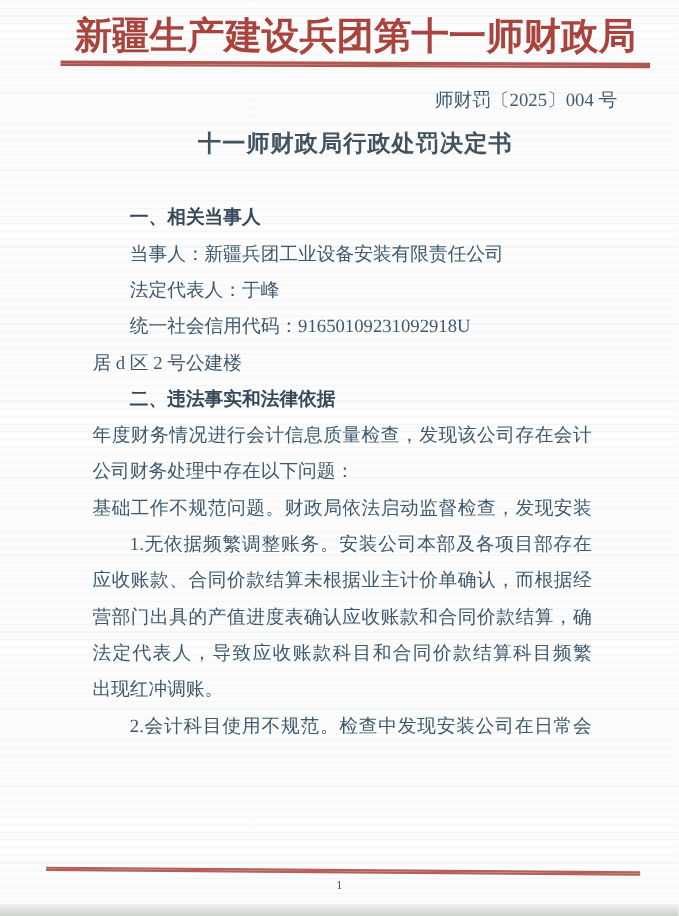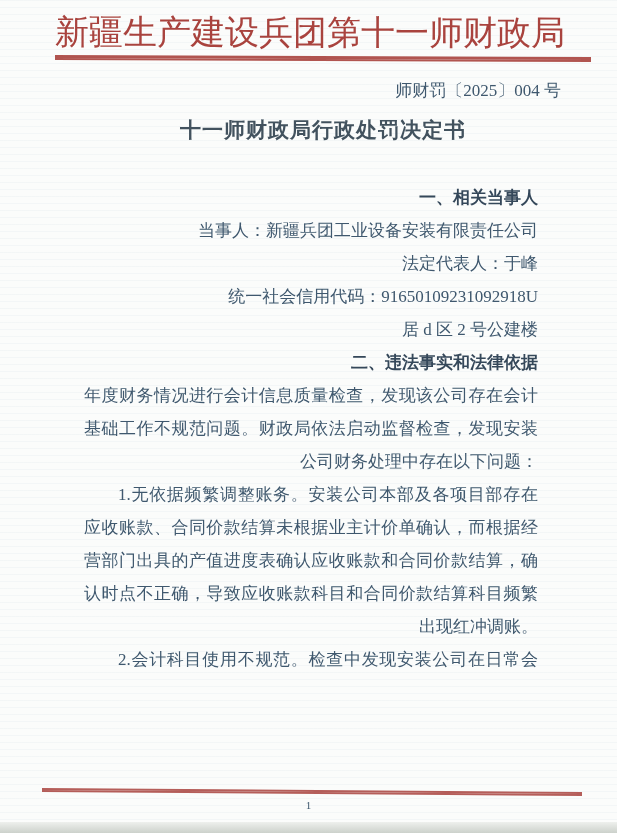--- a/index.html
+++ b/index.html
@@ -10,22 +10,23 @@
     background-color: #fbfcfb;
     background-image: repeating-linear-gradient(
       to bottom,
       rgba(186, 203, 216, 0.12) 0px, rgba(186, 203, 216, 0.12) 1px,
       transparent 1px, transparent 7px);
     font-family: "Liberation Serif", serif;
   }
   .agency {
     position: absolute;
     top: 10px; left: 55px; width: 536px;
+    text-align: center;
     font-family: "Liberation Serif", serif;
-    font-weight: 400;
+    font-weight: 700;
     font-size: 34px;
     letter-spacing: 0px;
     color: var(--red, #a9433e);
     transform: rotate(0.1deg);
   }
   .red-rule-top {
     position: absolute;
     top: 56px; left: 55px; width: 536px; height: 1px;
     border-top: 3px solid var(--red, #a9433e);
     border-bottom: 2px solid var(--red, #a9433e);
@@ -53,21 +54,21 @@
   .body-text {
     position: absolute;
     top: 181px; left: 84px; width: 454px;
     font-family: "Liberation Serif", serif;
   }
   .bline {
     height: 33px;
     line-height: 33px;
     font-size: 17px;
     color: var(--text, #3f586e);
-    text-align: right;
+    text-align: left;
   }
   .bline.ind { text-indent: 2em; }
   .bline.just { text-align: justify; text-align-last: justify; }
   .bline.bold {
     font-family: "Liberation Sans", sans-serif;
     font-weight: 700;
     font-size: 17px;
     color: var(--heading, #35485a);
   }
   .red-rule-bottom {
@@ -104,26 +105,26 @@
 <div class="doc-title">十一师财政局行政处罚决定书</div>
 
 <div class="body-text">
     <div class="bline bold ind">一、相关当事人</div>
     <div class="bline ind">当事人：新疆兵团工业设备安装有限责任公司</div>
     <div class="bline ind">法定代表人：于峰</div>
     <div class="bline ind">统一社会信用代码：91650109231092918U</div>
     <div class="bline">居 d 区 2 号公建楼</div>
     <div class="bline bold ind">二、违法事实和法律依据</div>
     <div class="bline just">年度财务情况进行会计信息质量检查，发现该公司存在会计</div>
+    <div class="bline">公司财务处理中存在以下问题：</div>
     <div class="bline just">基础工作不规范问题。财政局依法启动监督检查，发现安装</div>
-    <div class="bline">公司财务处理中存在以下问题：</div>
     <div class="bline ind just">1.无依据频繁调整账务。安装公司本部及各项目部存在</div>
     <div class="bline just">应收账款、合同价款结算未根据业主计价单确认，而根据经</div>
     <div class="bline just">营部门出具的产值进度表确认应收账款和合同价款结算，确</div>
-    <div class="bline just">认时点不正确，导致应收账款科目和合同价款结算科目频繁</div>
+    <div class="bline just">法定代表人，导致应收账款科目和合同价款结算科目频繁</div>
     <div class="bline">出现红冲调账。</div>
     <div class="bline ind just">2.会计科目使用不规范。检查中发现安装公司在日常会</div>
   </div>
 
 <div class="red-rule-bottom"></div>
 
 <div class="page-number">1</div>
 
 <div class="bottom-edge"></div>
 

